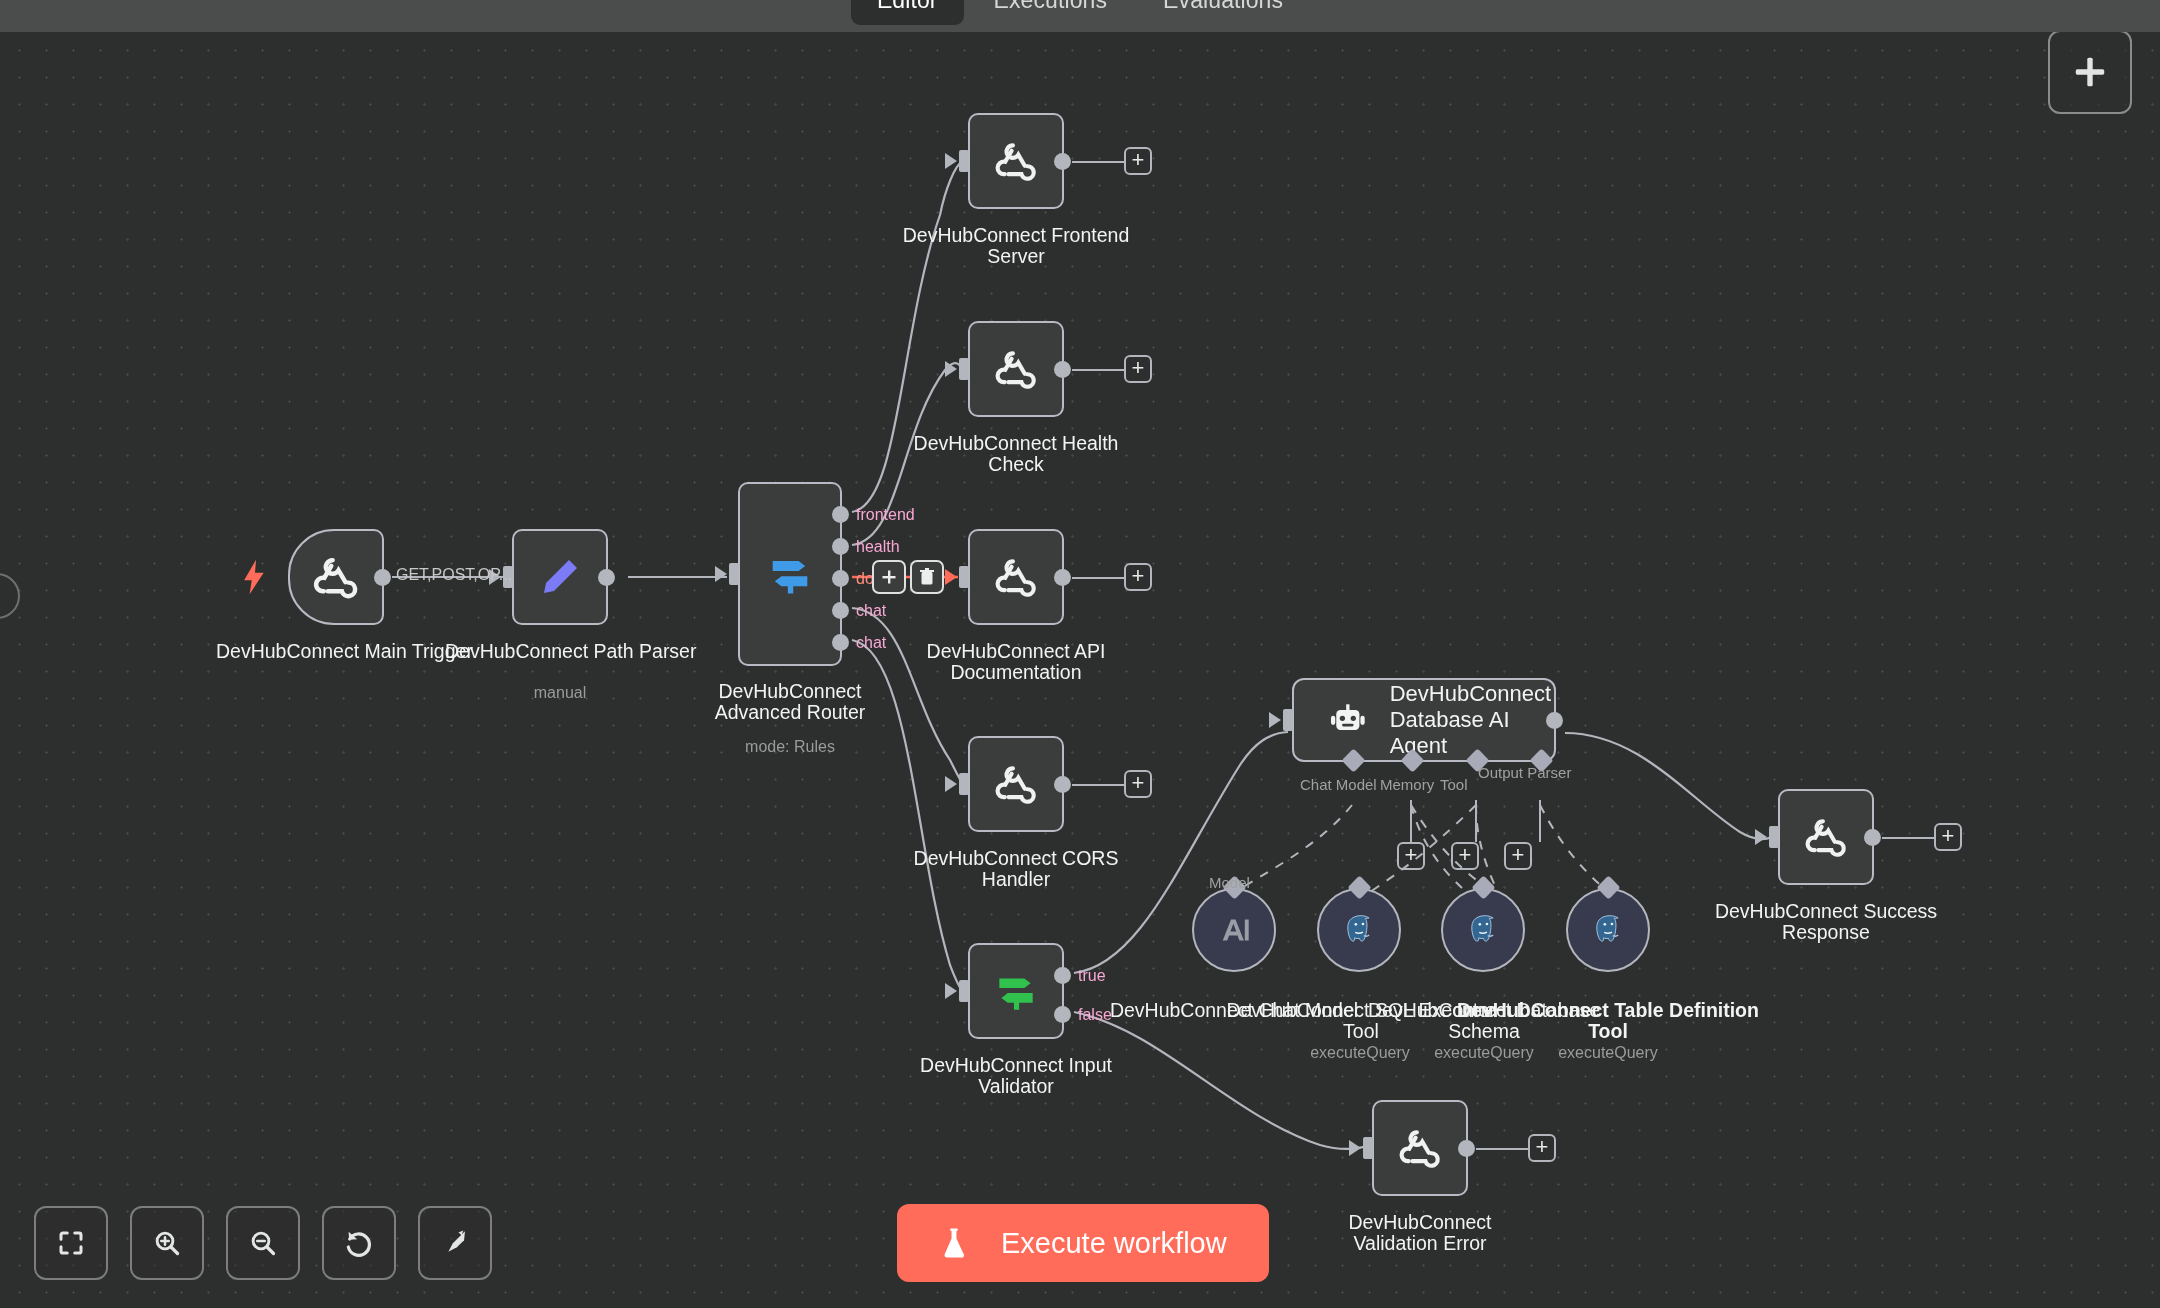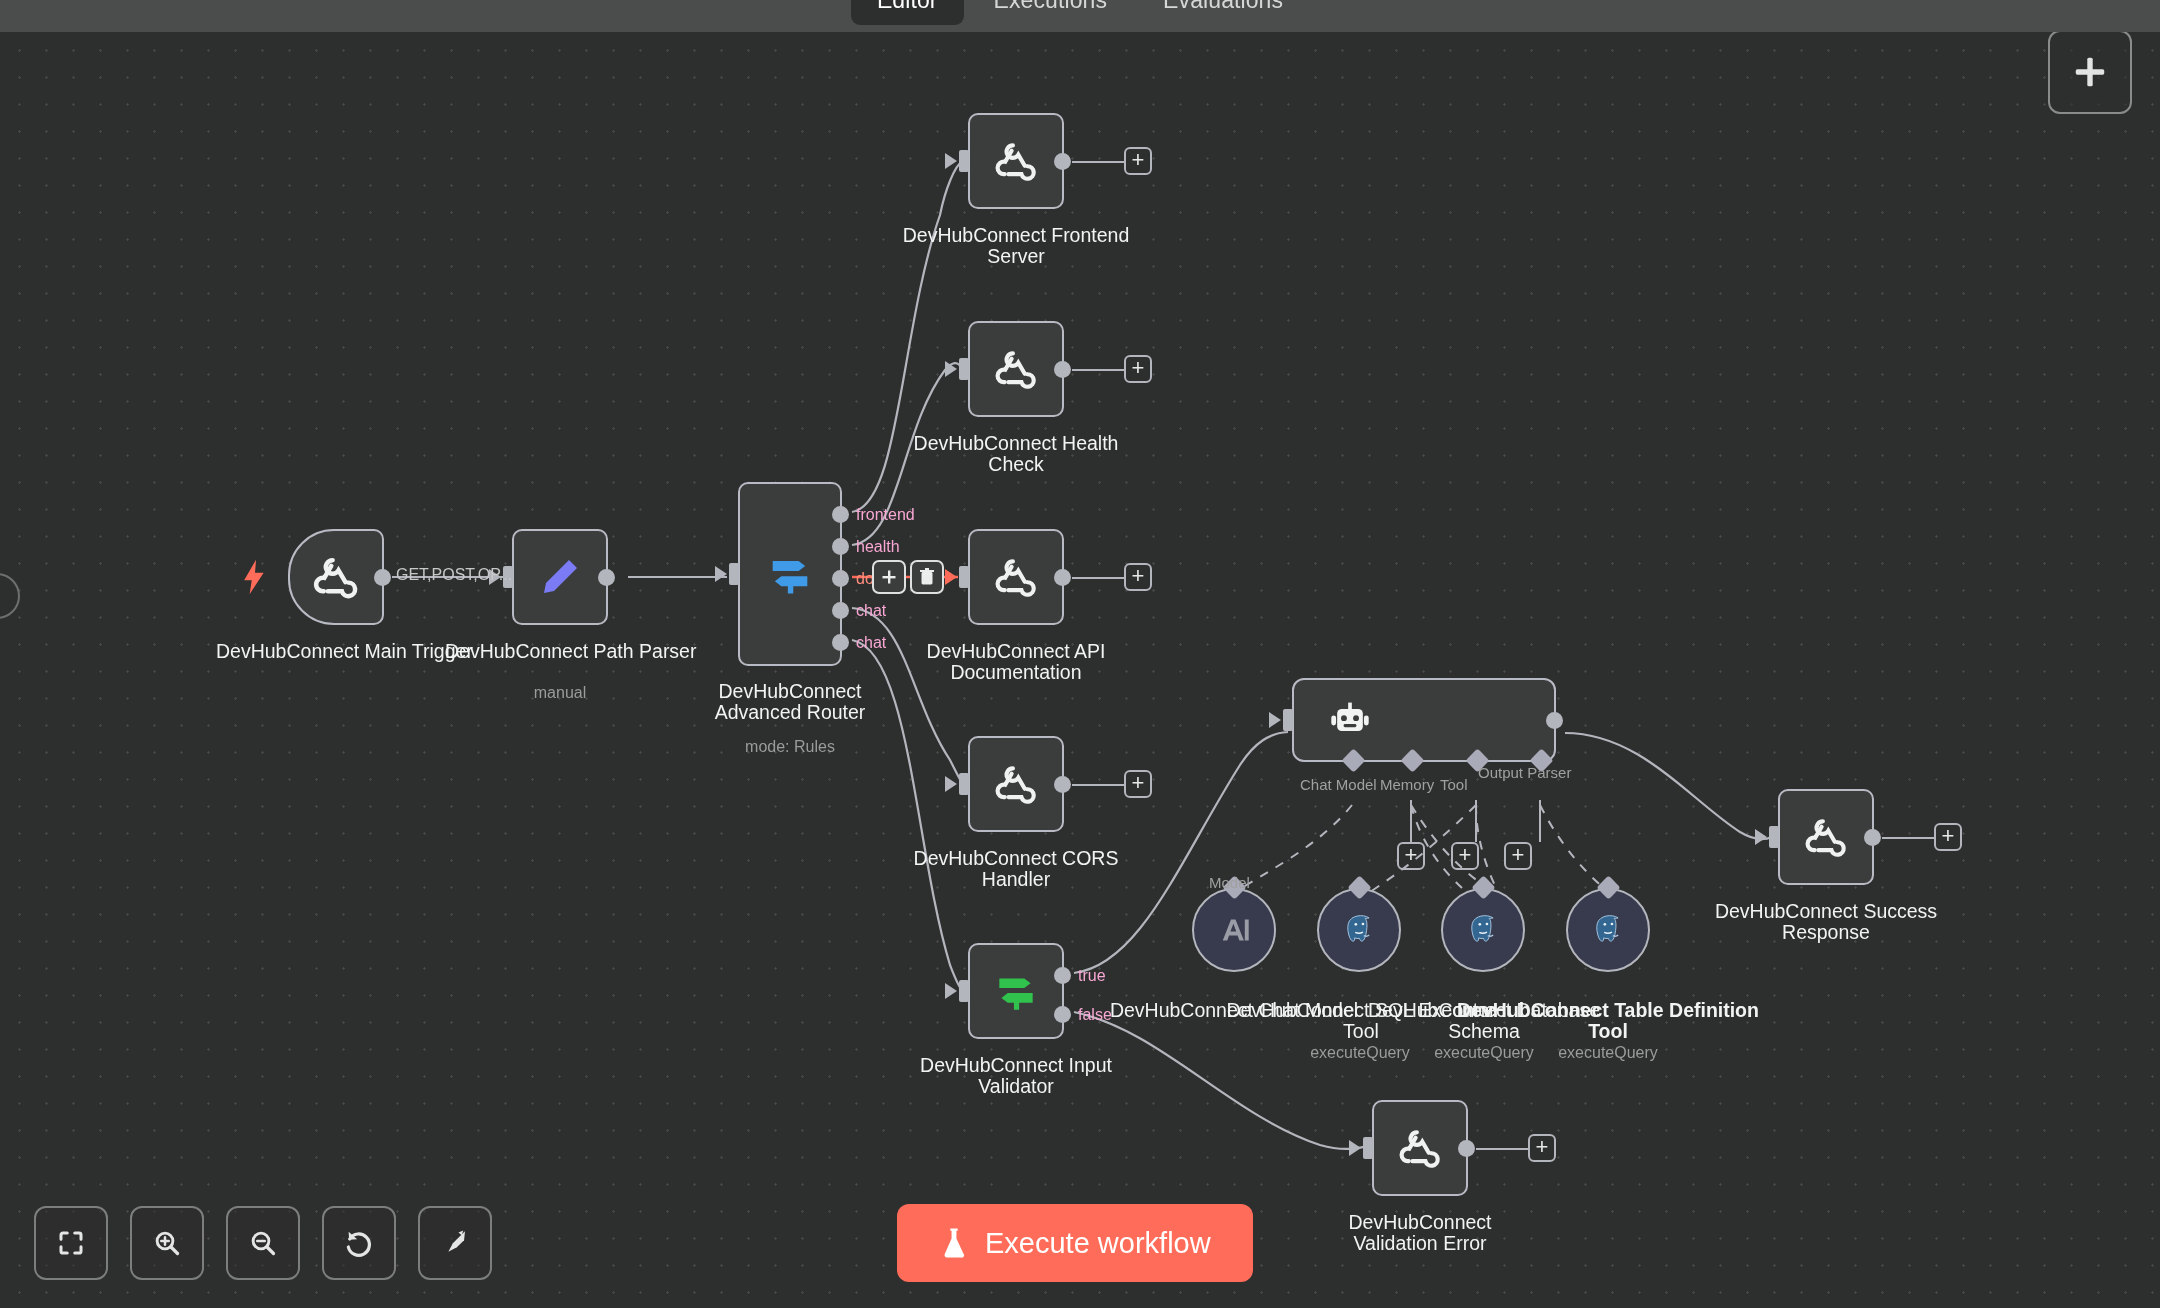--- a/index.html
+++ b/index.html
@@ -128,21 +128,21 @@
     width: 74px; height: 74px; border:2px solid #7c7e7e; border-radius: 12px;
     background: rgba(45,46,46,.55);
     display:flex; align-items:center; justify-content:center;
   }
 
   
   #execute {
     position:absolute; left: 897px; bottom: 26px;
     height: 78px; padding: 0 42px; border-radius: 12px;
     background: #ff6d5a; color:#ffffff;
-    display:flex; align-items:center; gap: 16px;
+    display:flex; align-items:center; gap: 32px;
     font-size: 29px; z-index: 30;
   }
 
   
   #addnode {
     position:absolute; right: 28px; top: 30px;
     width: 84px; height: 84px; border:2px solid #8a8c8c; border-radius: 12px;
     background: rgba(45,46,46,.6);
     display:flex; align-items:center; justify-content:center; z-index: 30;
   }
@@ -384,20 +384,24 @@
       <div class="port-in"></div>
       <svg width="44" height="44" viewBox="0 0 24 24">
         <rect x="5" y="6" width="14" height="12" rx="2.5" fill="#f2f4f4"></rect>
         <rect x="1.8" y="9.5" width="2.6" height="5.5" rx="1.3" fill="#f2f4f4"></rect>
         <rect x="19.6" y="9.5" width="2.6" height="5.5" rx="1.3" fill="#f2f4f4"></rect>
         <rect x="11" y="2.5" width="2" height="3.5" fill="#f2f4f4"></rect>
         <circle cx="8.7" cy="11" r="1.6" fill="#3b3c3c"></circle>
         <circle cx="15.3" cy="11" r="1.6" fill="#3b3c3c"></circle>
         <rect x="8.5" y="14.2" width="7" height="1.7" rx=".8" fill="#3b3c3c"></rect>
       </svg>
+      <div style="display:flex; flex-direction:column; color:#f2f4f4; font-size:22px; line-height:26px;">
+        <span>DevHubConnect</span>
+        <span>Database AI Agent</span>
+      </div>
       <div class="port-out"></div>
 
       <div class="diamond" style="left:51px;  bottom:-9px;"></div>
       <div class="diamond" style="left:110px; bottom:-9px;"></div>
       <div class="diamond" style="left:175px; bottom:-9px;"></div>
       <div class="diamond" style="left:239px; bottom:-9px;"></div>
     </div>
     <div class="conn-label" style="left:8px;   top:98px;">Chat Model</div>
     <div class="conn-label" style="left:88px;  top:98px;">Memory</div>
     <div class="conn-label" style="left:148px; top:98px;">Tool</div>

